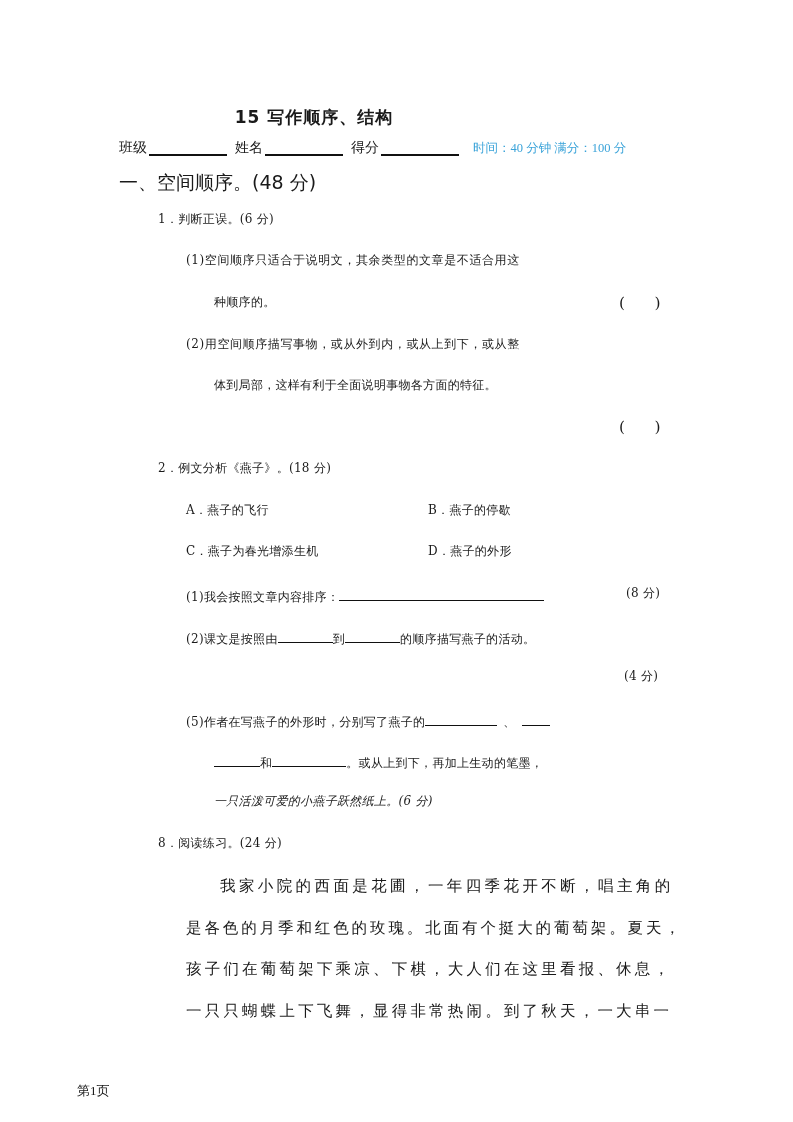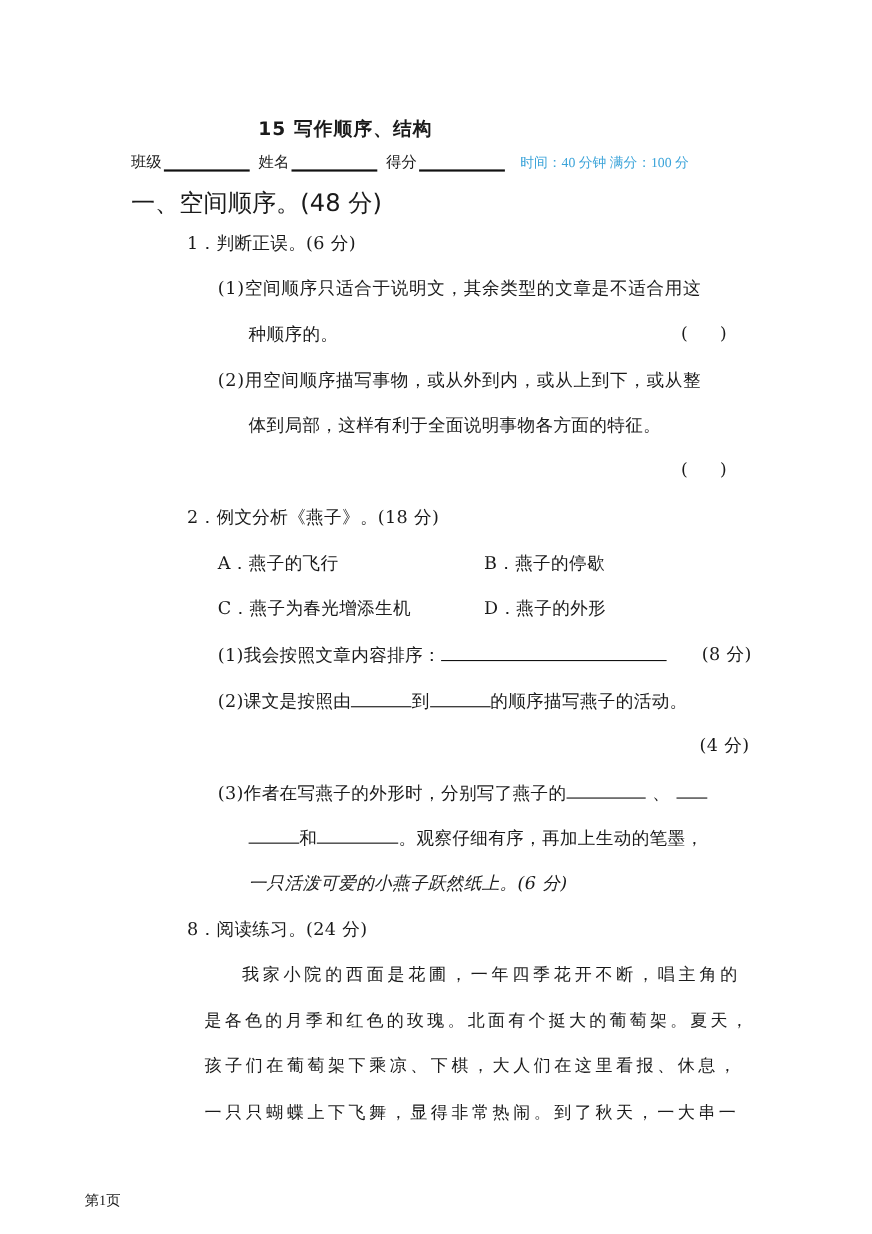--- a/index.html
+++ b/index.html
@@ -13,23 +13,23 @@
       font-family: "DejaVu Sans", "Liberation Sans", sans-serif;
       font-weight: bold; font-size: 17px; letter-spacing: 1px;
     }
     .infoline {
       left: 119px; top: 139px; font-size: 14px;
       font-family: "DejaVu Sans", "Liberation Sans", sans-serif; display: flex; align-items: center;
     }
     .infoline .blank { display: inline-block; border-bottom: 2px solid #111; height: 14px; margin: 0 8px 0 2px; }
     .infoline .meta { color: #3aa3d9; font-size: 12.5px; font-family: "Liberation Serif", serif; margin-left: 6px; }
     .section {
-      left: 119px; top: 170px; font-size: 22px; font-family: "DejaVu Sans", "Liberation Sans", sans-serif;
+      left: 119px; top: 170px; font-size: 19px; font-family: "DejaVu Sans", "Liberation Sans", sans-serif;
     }
-    .q { font-size: 16px; letter-spacing: 0.3px; margin-left: 12px; }
+    .q { font-size: 12px; letter-spacing: 0.3px; }
     .paren { font-size: 15.5px; }
     .ul { display: inline-block; border-bottom: 1px solid #111; height: 15px; vertical-align: baseline; }
     .passage { font-size: 15.5px; letter-spacing: 3.4px; font-family: "DejaVu Serif", "Liberation Serif", serif; }
     .footer { left: 77px; top: 1082px; font-size: 13px; font-family: "Liberation Serif", serif; text-align: right; }
   </style>
 </head>
 <body>
 
 <div class="abs title">15  写作顺序、结构</div>
 
@@ -63,24 +63,24 @@
   <span>(1)我会按照文章内容排序：</span><span class="ul" style="width:205px;"></span>
 </div>
 <div class="abs q" style="left:626px; top:585px;">(8 分)</div>
 
 <div class="abs q" style="left:186px; top:627px;">
   <span>(2)课文是按照由</span><span class="ul" style="width:55px;"></span><span>到</span><span class="ul" style="width:55px;"></span><span>的顺序描写燕子的活动。</span>
 </div>
 <div class="abs q" style="left:624px; top:668px;">(4 分)</div>
 
 <div class="abs q" style="left:186px; top:710px;">
-  <span>(3)作者在写燕子的外形时，分别写了燕子的</span><span class="ul" style="width:72px;"></span><span style="margin:0 6px;">、</span><span class="ul" style="width:28px;"></span>
+  <span>(5)作者在写燕子的外形时，分别写了燕子的</span><span class="ul" style="width:72px;"></span><span style="margin:0 6px;">、</span><span class="ul" style="width:28px;"></span>
 </div>
 <div class="abs q" style="left:214px; top:751px;">
-  <span class="ul" style="width:46px;"></span><span>和</span><span class="ul" style="width:74px;"></span><span>。观察仔细有序，再加上生动的笔墨，</span>
+  <span class="ul" style="width:46px;"></span><span>和</span><span class="ul" style="width:74px;"></span><span>。或从上到下，再加上生动的笔墨，</span>
 </div>
 <div class="abs q" style="left:214px; top:793px;font-style:italic;">一只活泼可爱的小燕子跃然纸上。(6 分)</div>
 
 <div class="abs q" style="left:158px; top:835px;">8．阅读练习。(24 分)</div>
 <div class="abs passage" style="left:220px; top:876px;">我家小院的西面是花圃，一年四季花开不断，唱主角的</div>
 <div class="abs passage" style="left:186px; top:918px; letter-spacing:2.9px;">是各色的月季和红色的玫瑰。北面有个挺大的葡萄架。夏天，</div>
 <div class="abs passage" style="left:186px; top:959px; letter-spacing:3.2px;">孩子们在葡萄架下乘凉、下棋，大人们在这里看报、休息，</div>
 <div class="abs passage" style="left:186px; top:1001px; letter-spacing:3.2px;">一只只蝴蝶上下飞舞，显得非常热闹。到了秋天，一大串一</div>
 
 <div class="abs footer">第1页</div>

